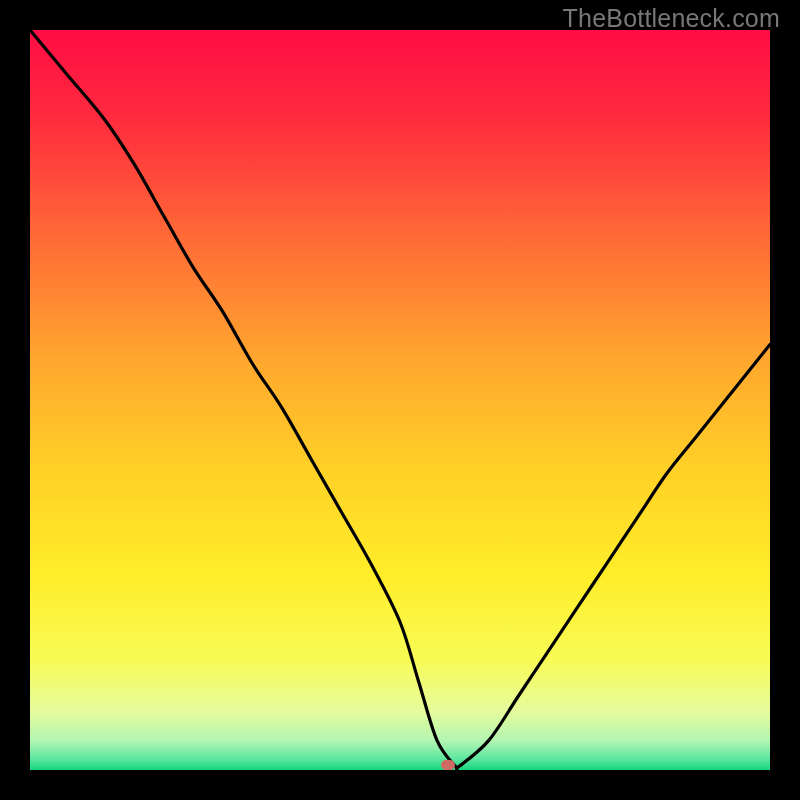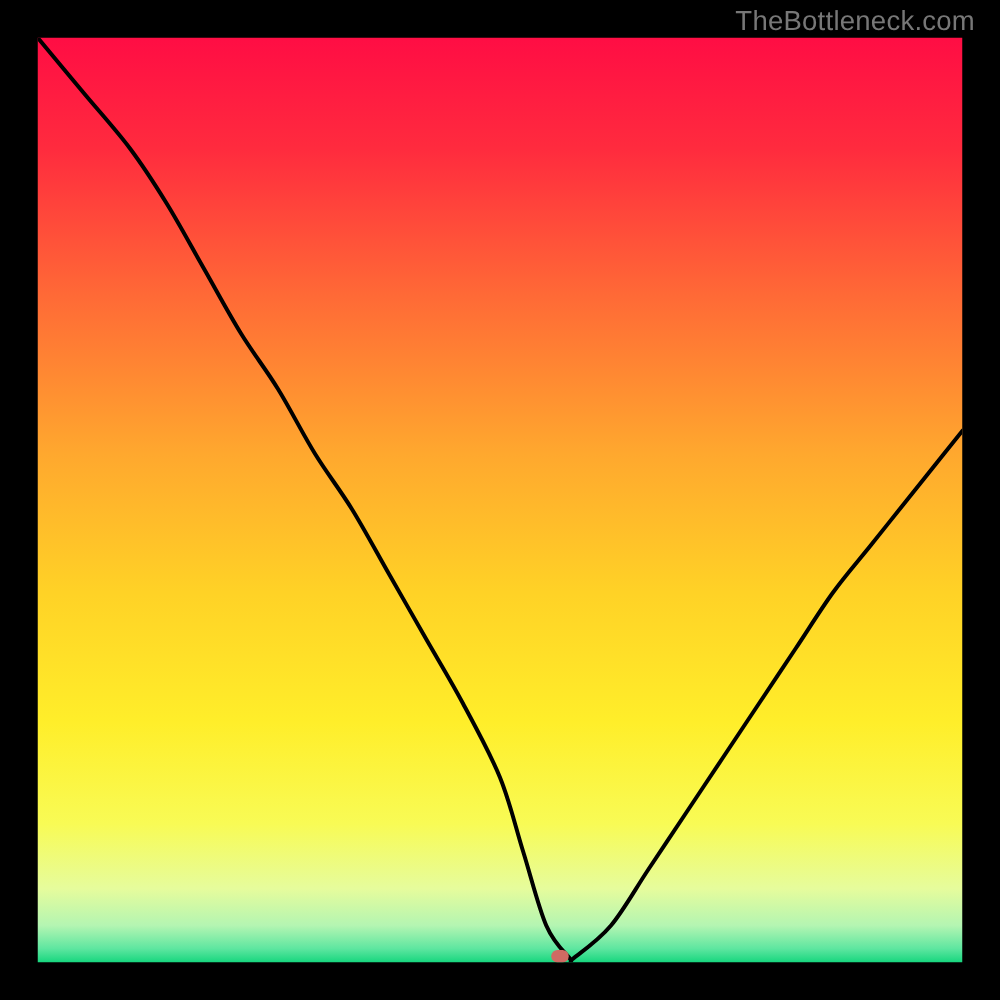--- a/index.html
+++ b/index.html
@@ -46,21 +46,21 @@
     width: 14px;
     height: 10px;
     border-radius: 5px;
     transform: translate(-50%, -50%);
   }
   .watermark {
     position: absolute;
     top: 4px;
     right: 20px;
     color: #777;
-    font-size: 22px;
+    font-size: 25px;
     font-weight: 500;
     letter-spacing: 0.2px;
   }
 </style>
 </head>
 <body>
 
 <div class="frame">
   <div class="watermark">TheBottleneck.com</div>
   <div class="plot-area">

